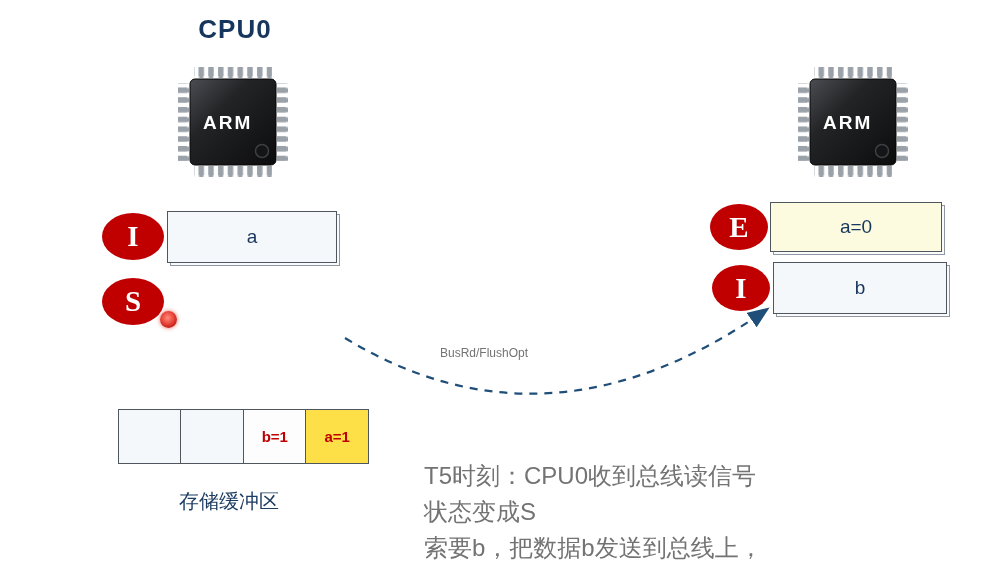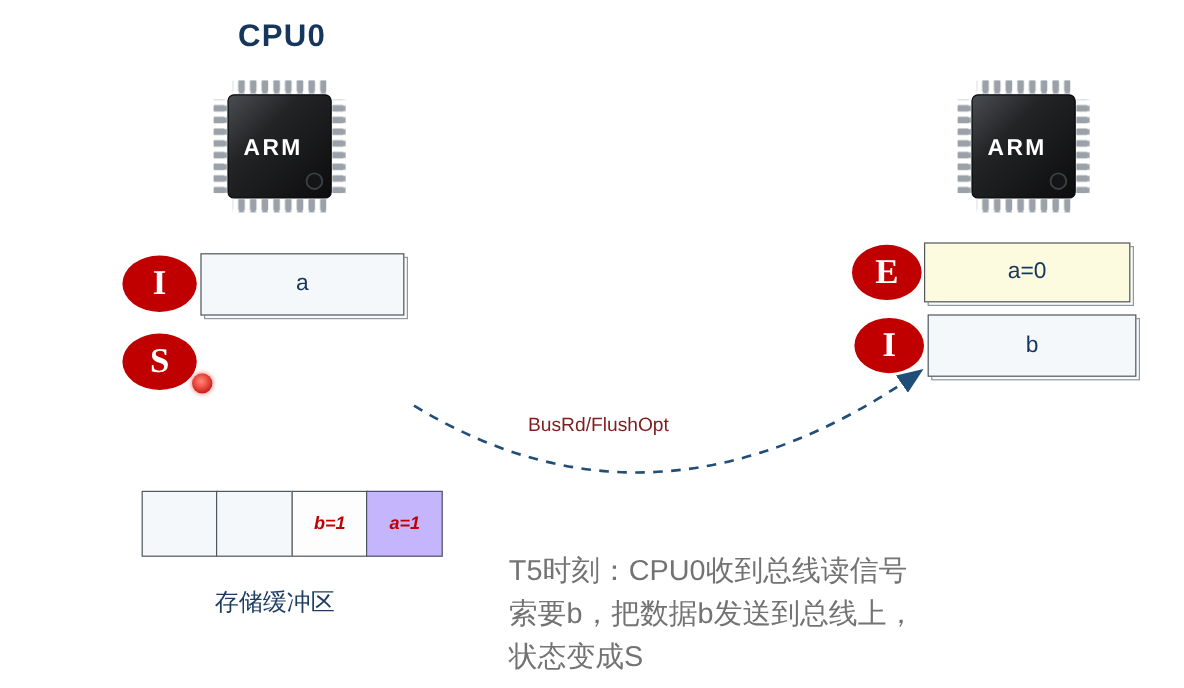--- a/index.html
+++ b/index.html
@@ -48,39 +48,38 @@
   .box-b1  {left:773px;top:262px;width:172px;height:50px;}
   .pointer-dot{
     position:absolute;left:160px;top:311px;width:17px;height:17px;
     border-radius:50%;
     background:radial-gradient(circle at 45% 40%, #ff8a7a 0%, #e8443a 45%, #c01a12 75%, rgba(192,26,18,0.15) 100%);
     box-shadow:0 0 4px rgba(220,40,30,0.7);
   }
   .arrow-layer{position:absolute;left:0;top:0;pointer-events:none;}
   .bus-label{
     position:absolute;left:440px;top:346px;
-    font-size:16px;color:#7f1d1d;
+    font-size:12px;color:#737373;
   }
   .store-buffer{
     position:absolute;left:118px;top:409px;
     display:flex;
   }
   .sb-cell{
     width:64px;height:55px;
     border:1.6px solid #4f565e;
     margin-left:-1.6px;
     display:flex;align-items:center;justify-content:center;
     font-size:15px;font-weight:600;color:#c00000;
     background:#f4f8fb;
     box-sizing:border-box;
-    font-style:italic;
   }
   .sb-cell:first-child{margin-left:0;}
   .sb-cell-white{background:#fdfdfe;}
-  .sb-cell-peach{background:#c4b5fd;}
+  .sb-cell-peach{background:#fde047;}
   .store-buffer-label{
     position:absolute;left:101px;top:488px;width:256px;
     text-align:center;font-size:20px;color:#1c3c61;
   }
   .caption{
     position:absolute;left:424px;top:458px;width:440px;
     font-size:24px;color:#737373;line-height:36px;
   }
 </style>
 </head>
@@ -163,17 +162,17 @@
   <div class="store-buffer">
     <div class="sb-cell"></div>
     <div class="sb-cell"></div>
     <div class="sb-cell sb-cell-white">b=1</div>
     <div class="sb-cell sb-cell-peach">a=1</div>
   </div>
   <div class="store-buffer-label">存储缓冲区</div>
 
   <div class="caption">
     <div>T5时刻：CPU0收到总线读信号</div>
+    <div>状态变成S</div>
     <div>索要b，把数据b发送到总线上，</div>
-    <div>状态变成S</div>
   </div>
 
 </div>
 
 </body></html>

